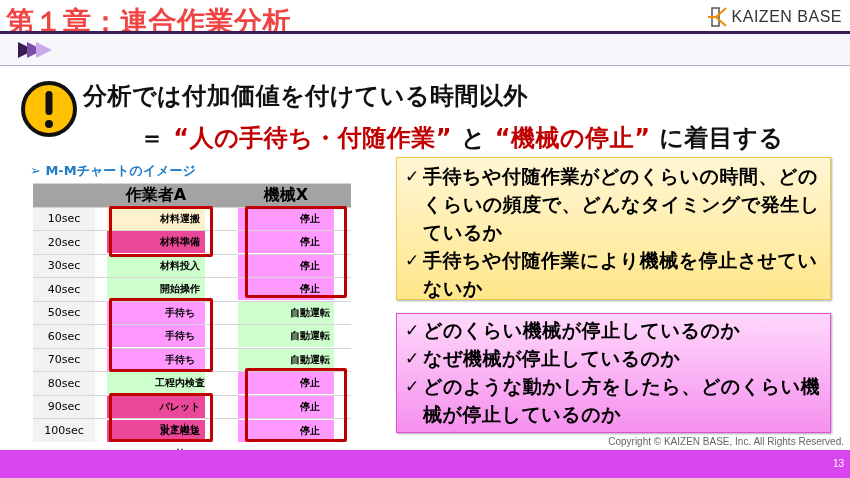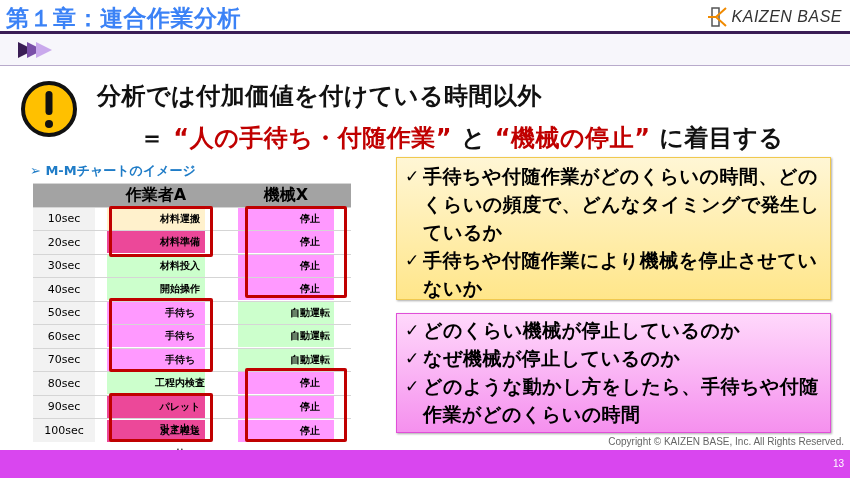--- a/index.html
+++ b/index.html
@@ -1,29 +1,29 @@
 <!DOCTYPE html>
 <html><head>
 <meta charset="utf-8">
 <style>
   * { box-sizing: border-box; margin: 0; padding: 0; }
   html, body { width: 850px; height: 478px; overflow: hidden; background: #ffffff; }
   body { position: relative; font-family: "DejaVu Sans", "Liberation Sans", sans-serif; color: #000; }
 
-  .chapter-title { position: absolute; left: 6px; top: 3px; font-size: 23px; font-weight: bold; color: #3b82f6; letter-spacing: 0.5px; }
-  .logo { position: absolute; right: 8px; top: 6px; display: flex; align-items: center; gap: 4px; font-style: italic; }
+  .chapter-title { position: absolute; left: 6px; top: 3px; font-size: 28px; font-weight: bold; color: #ef4444; letter-spacing: 0.5px; }
+  .logo { position: absolute; right: 8px; top: 6px; display: flex; align-items: center; gap: 4px; }
   .logo-mark { width: 22px; height: 22px; position: relative; }
   .logo-text { font-family: "Liberation Sans", sans-serif; font-size: 16px; color: #333; letter-spacing: 0.5px; }
   .top-rule { position: absolute; left: 0; top: 31px; width: 850px; height: 3px; background: #3a1d55; }
   .subheader { position: absolute; left: 0; top: 34px; width: 850px; height: 32px; background: #f7f6fb; border-bottom: 1px solid #b8aacb; }
   .sub-arrows { position: absolute; left: 18px; top: 8px; }
   .sub-title { position: absolute; left: 65px; top: 6px; font-size: 15px; color: #333; }
 
   .warn-icon { position: absolute; left: 20px; top: 80px; width: 58px; height: 58px; }
-  .headline1 { position: absolute; left: 97px; top: 80px; font-size: 24px; font-weight: bold; color: #111; letter-spacing: 0.5px; text-align: right; }
+  .headline1 { position: absolute; left: 83px; top: 80px; font-size: 24px; font-weight: bold; color: #111; letter-spacing: 0.5px; text-align: right; }
   .headline2 { position: absolute; left: 140px; top: 122px; font-size: 24px; font-weight: bold; color: #111; letter-spacing: 0.5px; }
   .hl-red { color: #c00000; }
 
   .chart-caption { position: absolute; left: 30px; top: 162px; font-size: 13px; font-weight: bold; color: #1f7cc7; }
   .mm-table { position: absolute; left: 33px; top: 183px; border-collapse: collapse; }
   .mm-table td, .mm-table th { height: 23.5px; font-size: 11px; text-align: center; border-top: 1px solid #d5d5d5; }
   .mm-table th { font-size: 16px; font-weight: bold; background: #a3a3a3; }
   .col-time { width: 62px; background: #f2f2f2; font-size: 12px; }
   .col-gap { width: 4px; }
   .col-a { width: 122px; background: #fff; }
@@ -215,20 +215,20 @@
   <div class="bullet">
       <span class="ck">✓</span>
       <span>どのくらい機械が停止しているのか</span>
     </div>
   <div class="bullet">
       <span class="ck">✓</span>
       <span>なぜ機械が停止しているのか</span>
     </div>
   <div class="bullet">
       <span class="ck">✓</span>
-      <span>どのような動かし方をしたら、手待ちや付随作業がどのくらいの時間</span>
+      <span>どのような動かし方をしたら、どのくらい機械が停止しているのか</span>
     </div>
 </div>
 
 <div class="copyright">Copyright ©  KAIZEN BASE, Inc.  All Rights Reserved.</div>
 <div class="footer">
   <span class="page-num">13</span>
 </div>
 
 </body></html>

